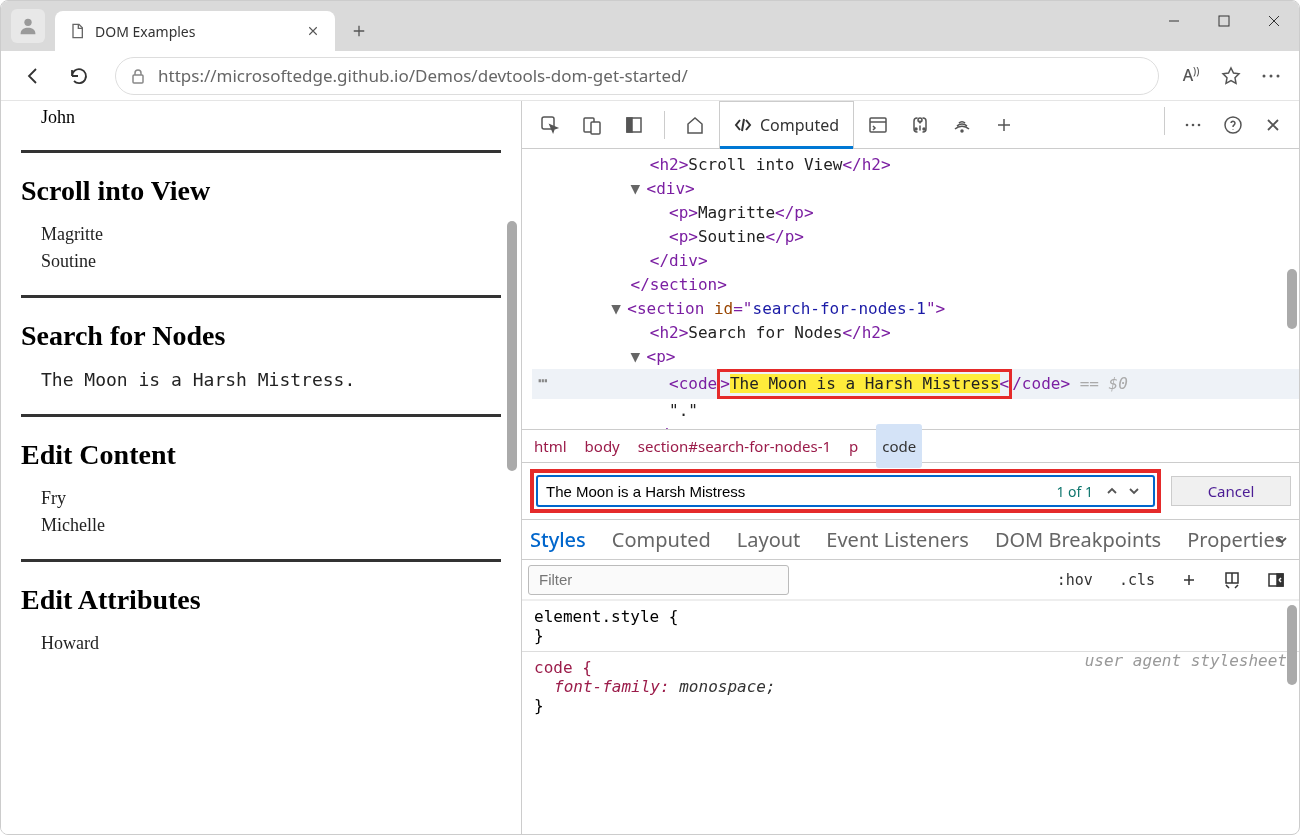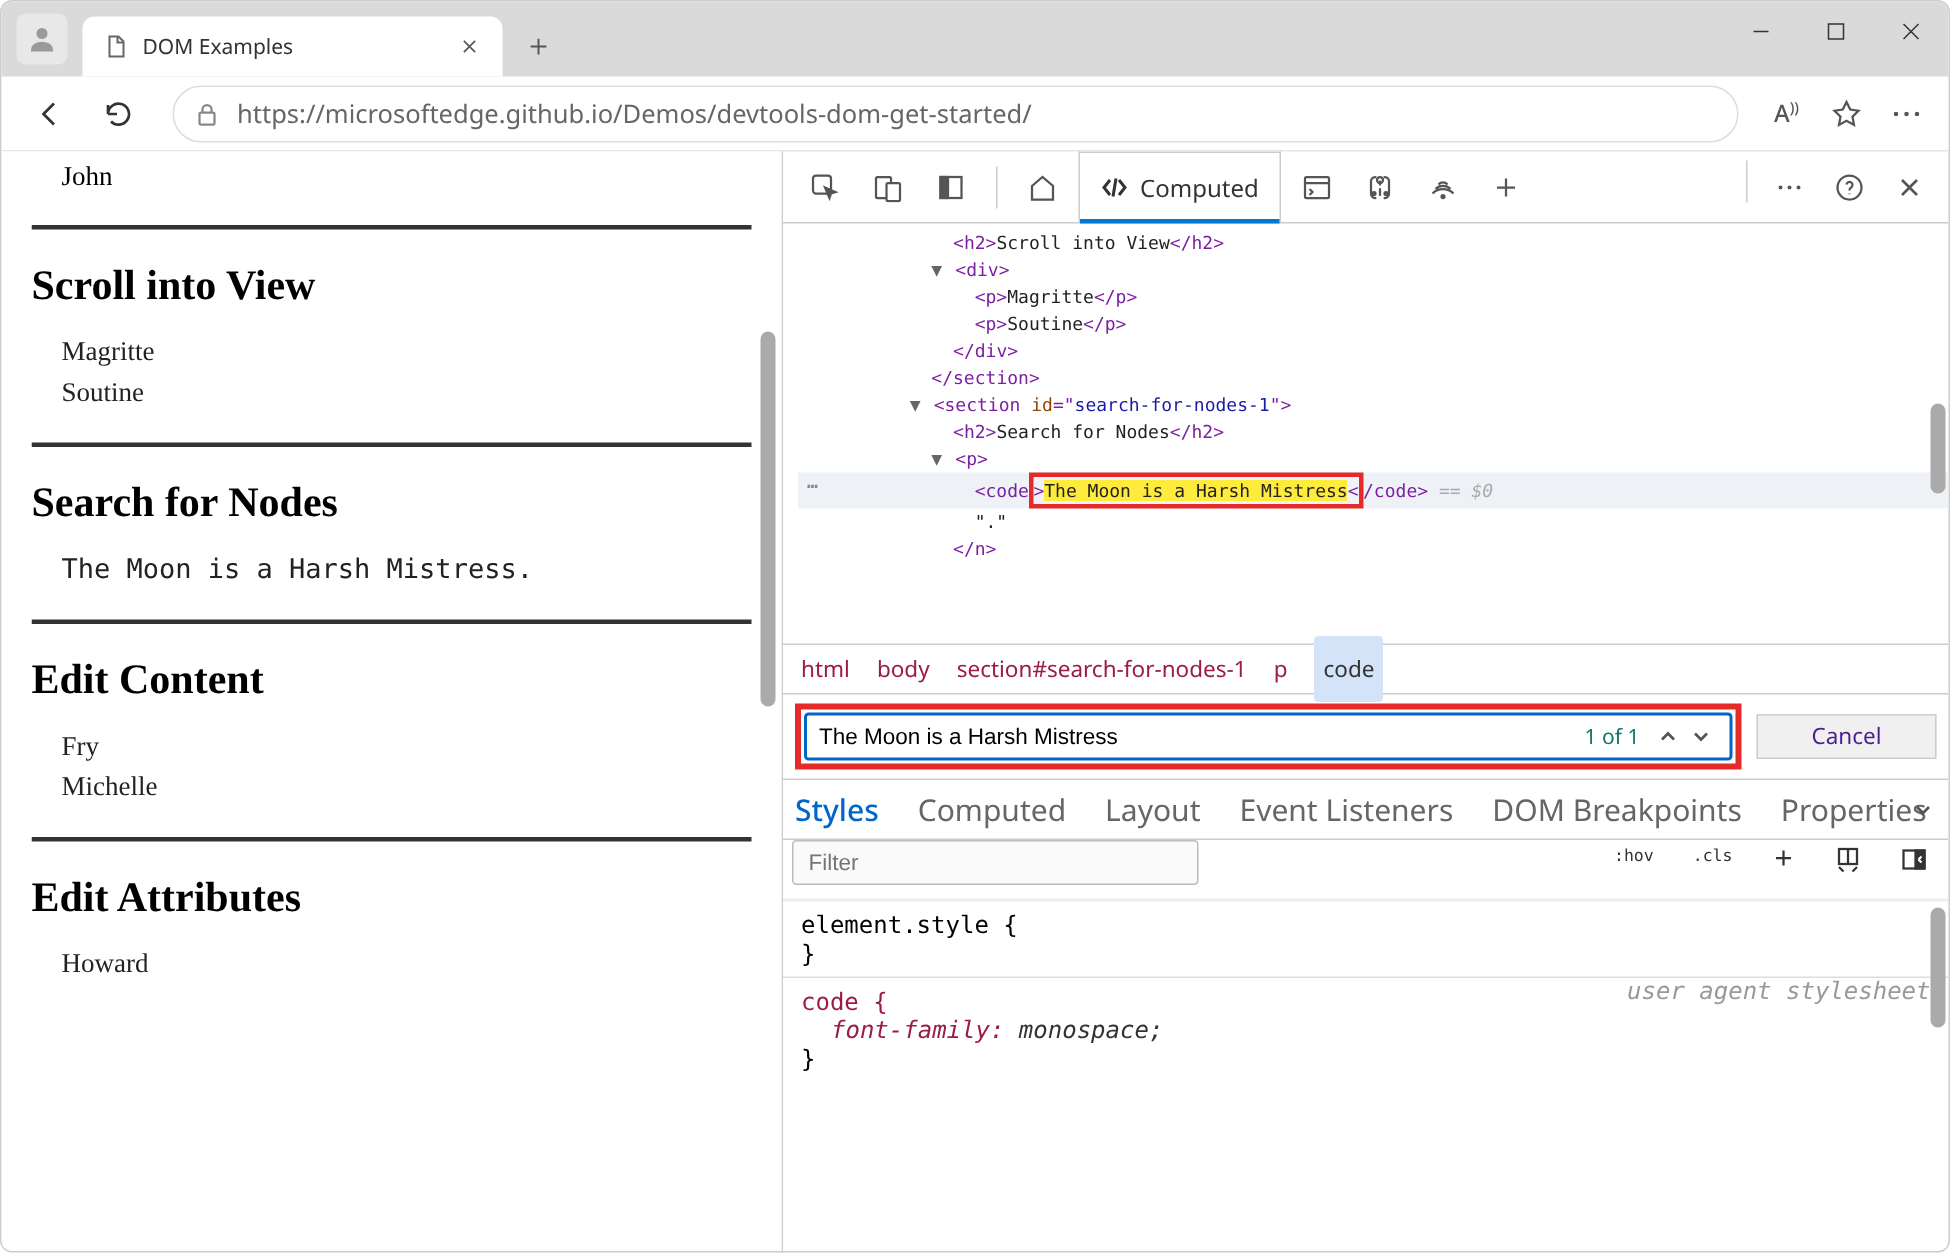--- a/index.html
+++ b/index.html
@@ -41,21 +41,21 @@
 .devtools { flex: 1; display: flex; flex-direction: column; border-left: 1px solid #ccc; min-width: 0;}
 .dt-top { height: 48px; border-bottom: 1px solid #ccc; display: flex; align-items: center; padding: 0 10px; gap: 6px; position: relative;}
 .dt-ibtn { width: 36px; height: 36px; display:flex; align-items:center; justify-content:center; color:#555; border-radius:4px;}
 .dt-tab { padding: 0 14px; height: 100%; display:flex; align-items:center; gap:8px; font-size:16px; color:#333; position:relative;}
 .dt-tab.active { border-top: 1px solid #ccc; border-left:1px solid #ccc; border-right:1px solid #ccc; background:#fff;}
 .dt-tab.active::after { content:''; position:absolute; left:0; right:0; bottom:-1px; height:3px; background:#0078d4;}
 .dt-sep { width:1px; height:28px; background:#ccc; margin: 0 6px;}
 .dt-right { position:absolute; right:8px; display:flex; gap:4px;}
 
 
-.dom-area { flex: 0 0 auto; height: 280px; position: relative; overflow: hidden; font-family: ui-monospace, Consolas, monospace; font-size: 12px;}
+.dom-area { flex: 0 0 auto; height: 280px; position: relative; overflow: hidden; font-family: ui-monospace, Consolas, monospace; font-size: 16px;}
 .dom-inner { padding: 4px 0 4px 10px;}
 .dom-line { white-space: pre; line-height: 1.5; padding-left: 60px;}
 .t-tag { color: #7b1fa2; }
 .t-attr { color: #994500; }
 .t-val { color: #1a1aa6; }
 .t-text { color: #222; }
 .t-gray { color: #aaa; font-style: italic;}
 .arrow { display:inline-block; width:12px; color:#666; margin-right:4px;}
 .selected-row { background: #eef2f7; position:relative;}
 .selected-row::before { content:'⋯'; position:absolute; left:6px; color:#888; font-weight:bold; letter-spacing:2px;}
@@ -75,23 +75,23 @@
 .searchbar input { flex:1; border:none; outline:none; font-size:15px; background:transparent;}
 .search-count { font-size:14px; color:#0f766e;}
 .search-nav { display:flex;}
 .search-nav div { width:22px; display:flex; align-items:center; justify-content:center; color:#555;}
 .cancel-btn { width: 120px; height: 30px; background:#f0f0f0; border:1px solid #ccc; display:flex; align-items:center; justify-content:center; font-size:15px; color:#4c1d95;}
 
 
 .styles-tabs { height: 40px; border-bottom:1px solid #ccc; display:flex; align-items:center; padding: 0 8px; gap: 26px; font-size:20px; color:#666; position:relative;}
 .styles-tabs .st-active { color:#0066cc; font-weight:500;}
 .styles-tabs .chev { position:absolute; right:10px;}
-.styles-toolbar { height: 40px; display:flex; align-items:flex-start; padding: 0 6px; gap:10px; border-bottom:1px solid #eee;}
+.styles-toolbar { height: 40px; display:flex; align-items:center; padding: 0 6px; gap:10px; border-bottom:1px solid #eee;}
 .filter-input { flex:1; max-width:450px; height:30px; border:1px solid #bbb; border-radius:3px; padding:0 10px; font-size:15px; color:#888; background:#fafafa;}
-.styles-tb-btn { padding: 4px 8px; font-family: ui-monospace, monospace; font-size:11px; color:#333;}
+.styles-tb-btn { padding: 4px 8px; font-family: ui-monospace, monospace; font-size:15px; color:#333;}
 .styles-body { flex:1; padding: 6px 12px; font-family: ui-monospace, Consolas, monospace; font-size:16px; position:relative; border-top:1px solid #eee; overflow:hidden;}
 .css-sel { color:#9b1c4a;}
 .css-prop { color:#9b1c4a; padding-left:20px; font-style:italic;}
 .css-val { color:#333;}
 .uas { position:absolute; right:12px; top:50px; color:#999; font-style:italic;}
 .styles-scroll-thumb { position:absolute; right:2px; width:10px; background:#aaa; border-radius:5px; top:4px; height:80px;}
 .styles-section-border { border-bottom: 1px solid #ddd; margin: 6px -12px;}
 
 svg { display:block; }
 </style>

